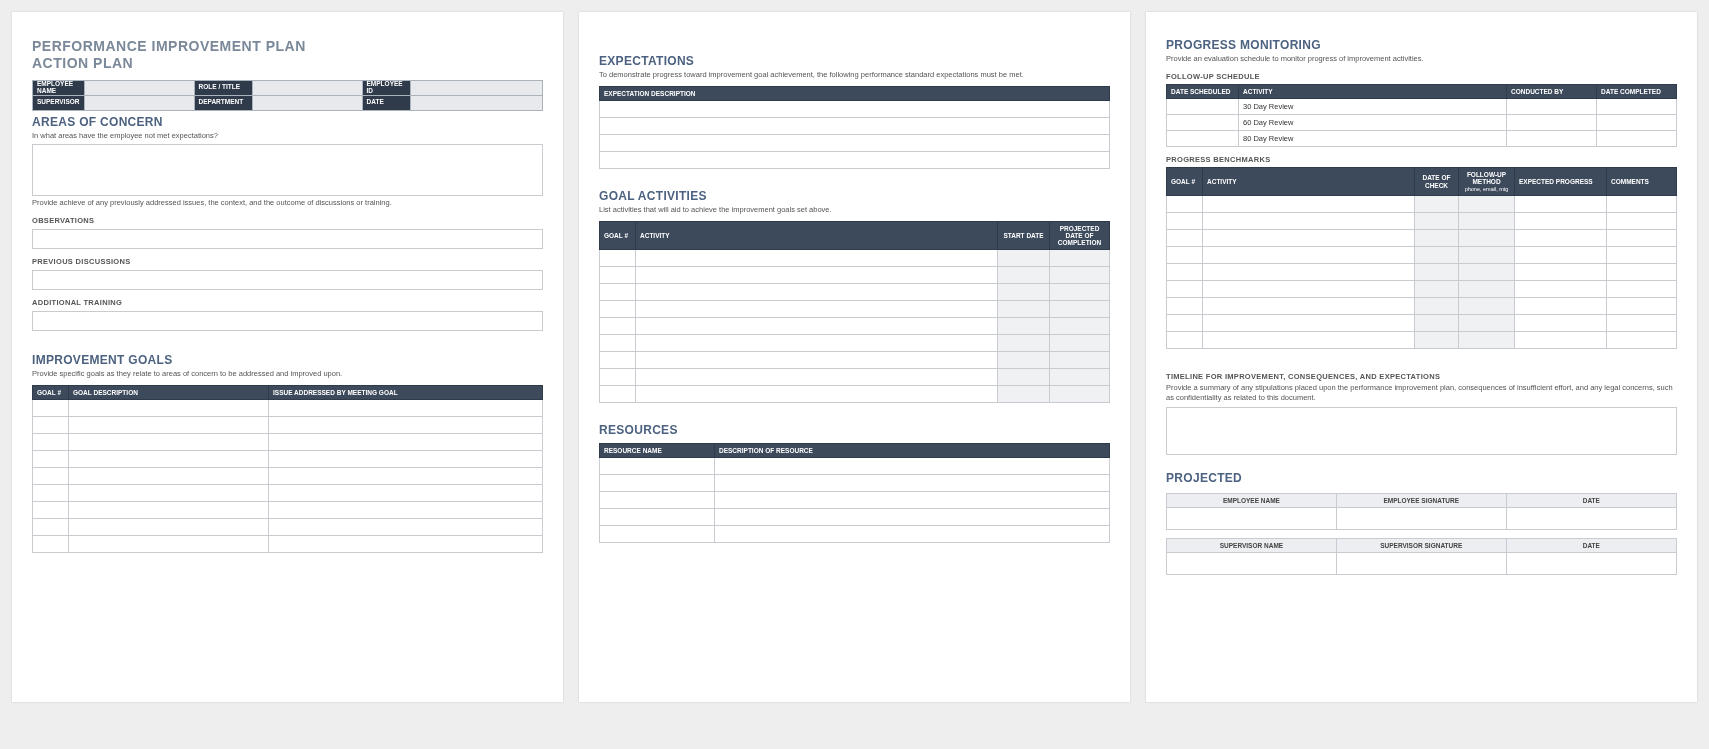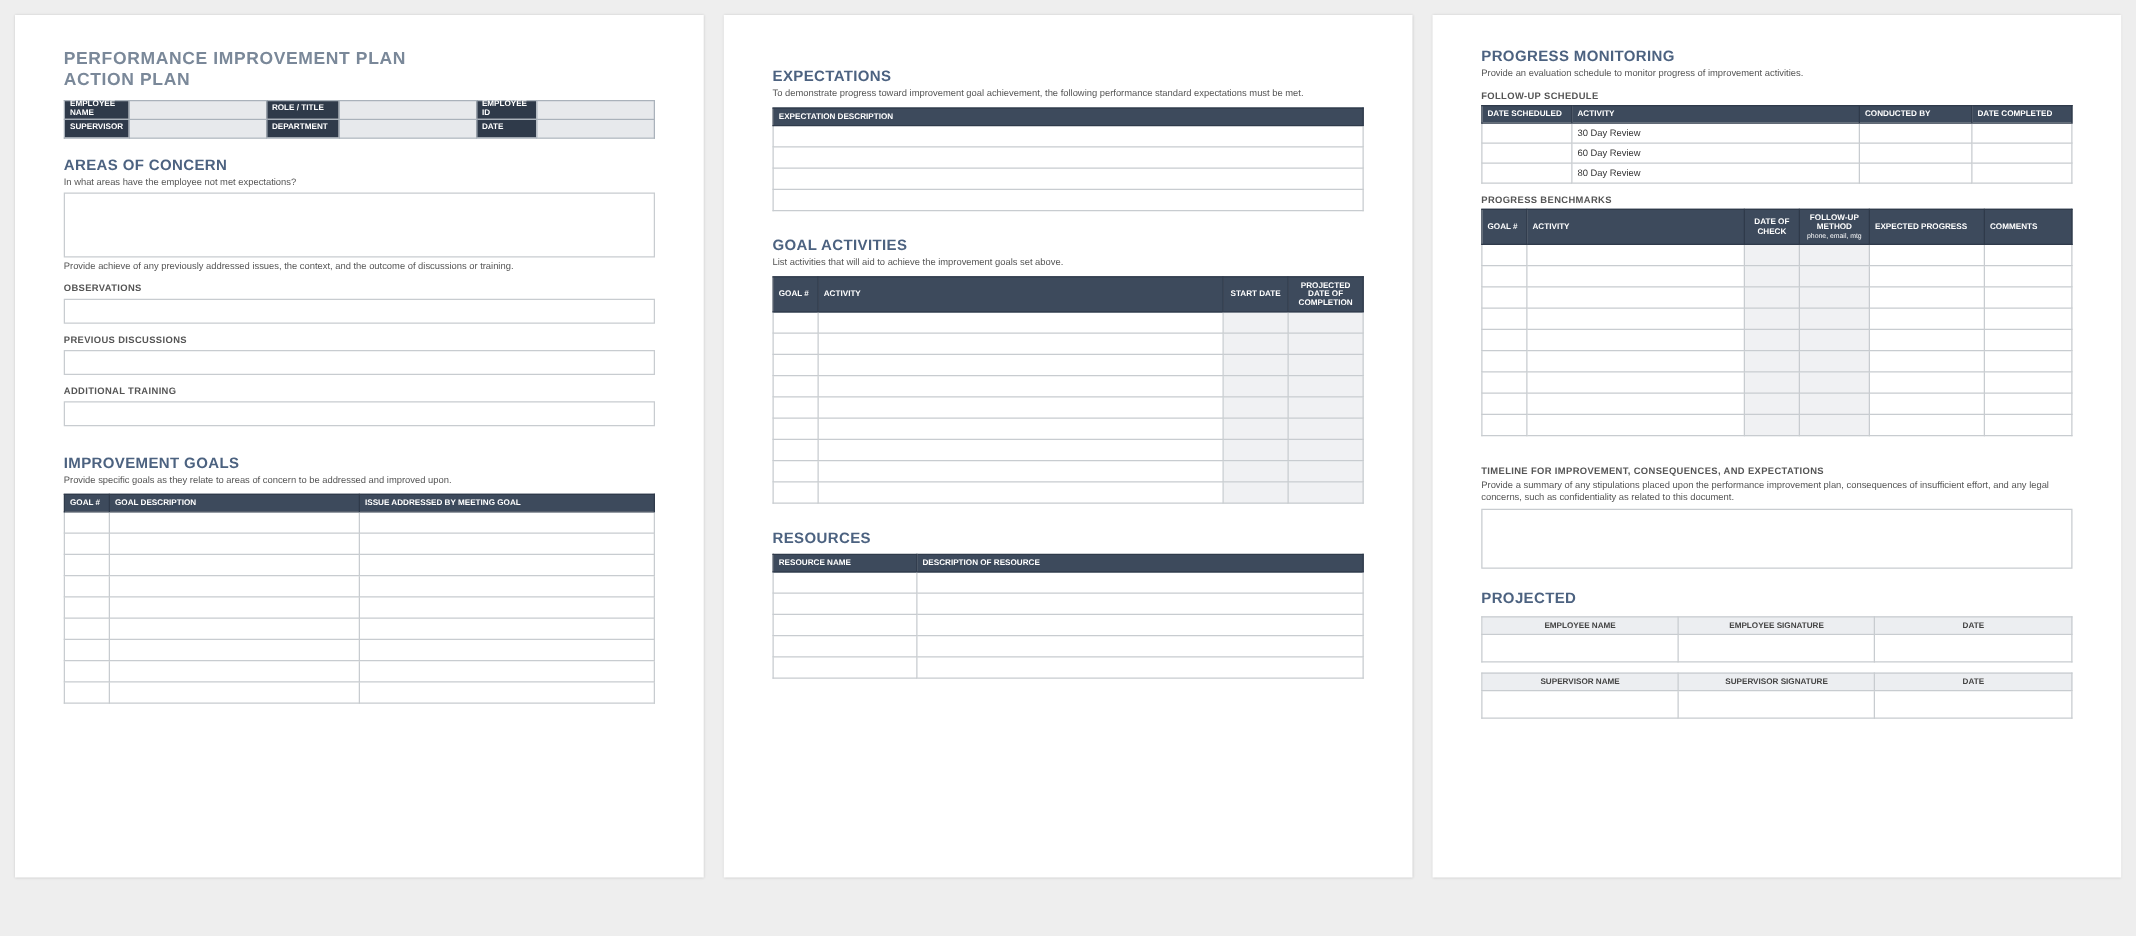--- a/index.html
+++ b/index.html
@@ -9,38 +9,38 @@
     padding: 12px;
     display: flex;
     gap: 16px;
     justify-content: center;
     align-items: flex-start;
   }
   .page {
     background: #ffffff;
     width: 554px;
     height: 690px;
-    padding: 26px 39px;
+    padding: 26px 20px;
     box-shadow: 0 0 2px rgba(0,0,0,0.15);
     font-size: 8px;
     color: #333;
     overflow: hidden;
   }
   h1 {
     font-size: 14px;
     font-weight: 700;
     color: #7a8899;
     letter-spacing: 0.5px;
     line-height: 1.2;
   }
   h2.section {
     font-size: 12px;
     font-weight: 700;
     color: #4c6280;
-    margin-top: 14px;
+    margin-top: 4px;
     letter-spacing: 0.3px;
   }
   .desc {
     font-size: 7.5px;
     color: #555;
     margin-top: 2px;
     line-height: 1.3;
   }
   .sub {
     font-size: 7.5px;

